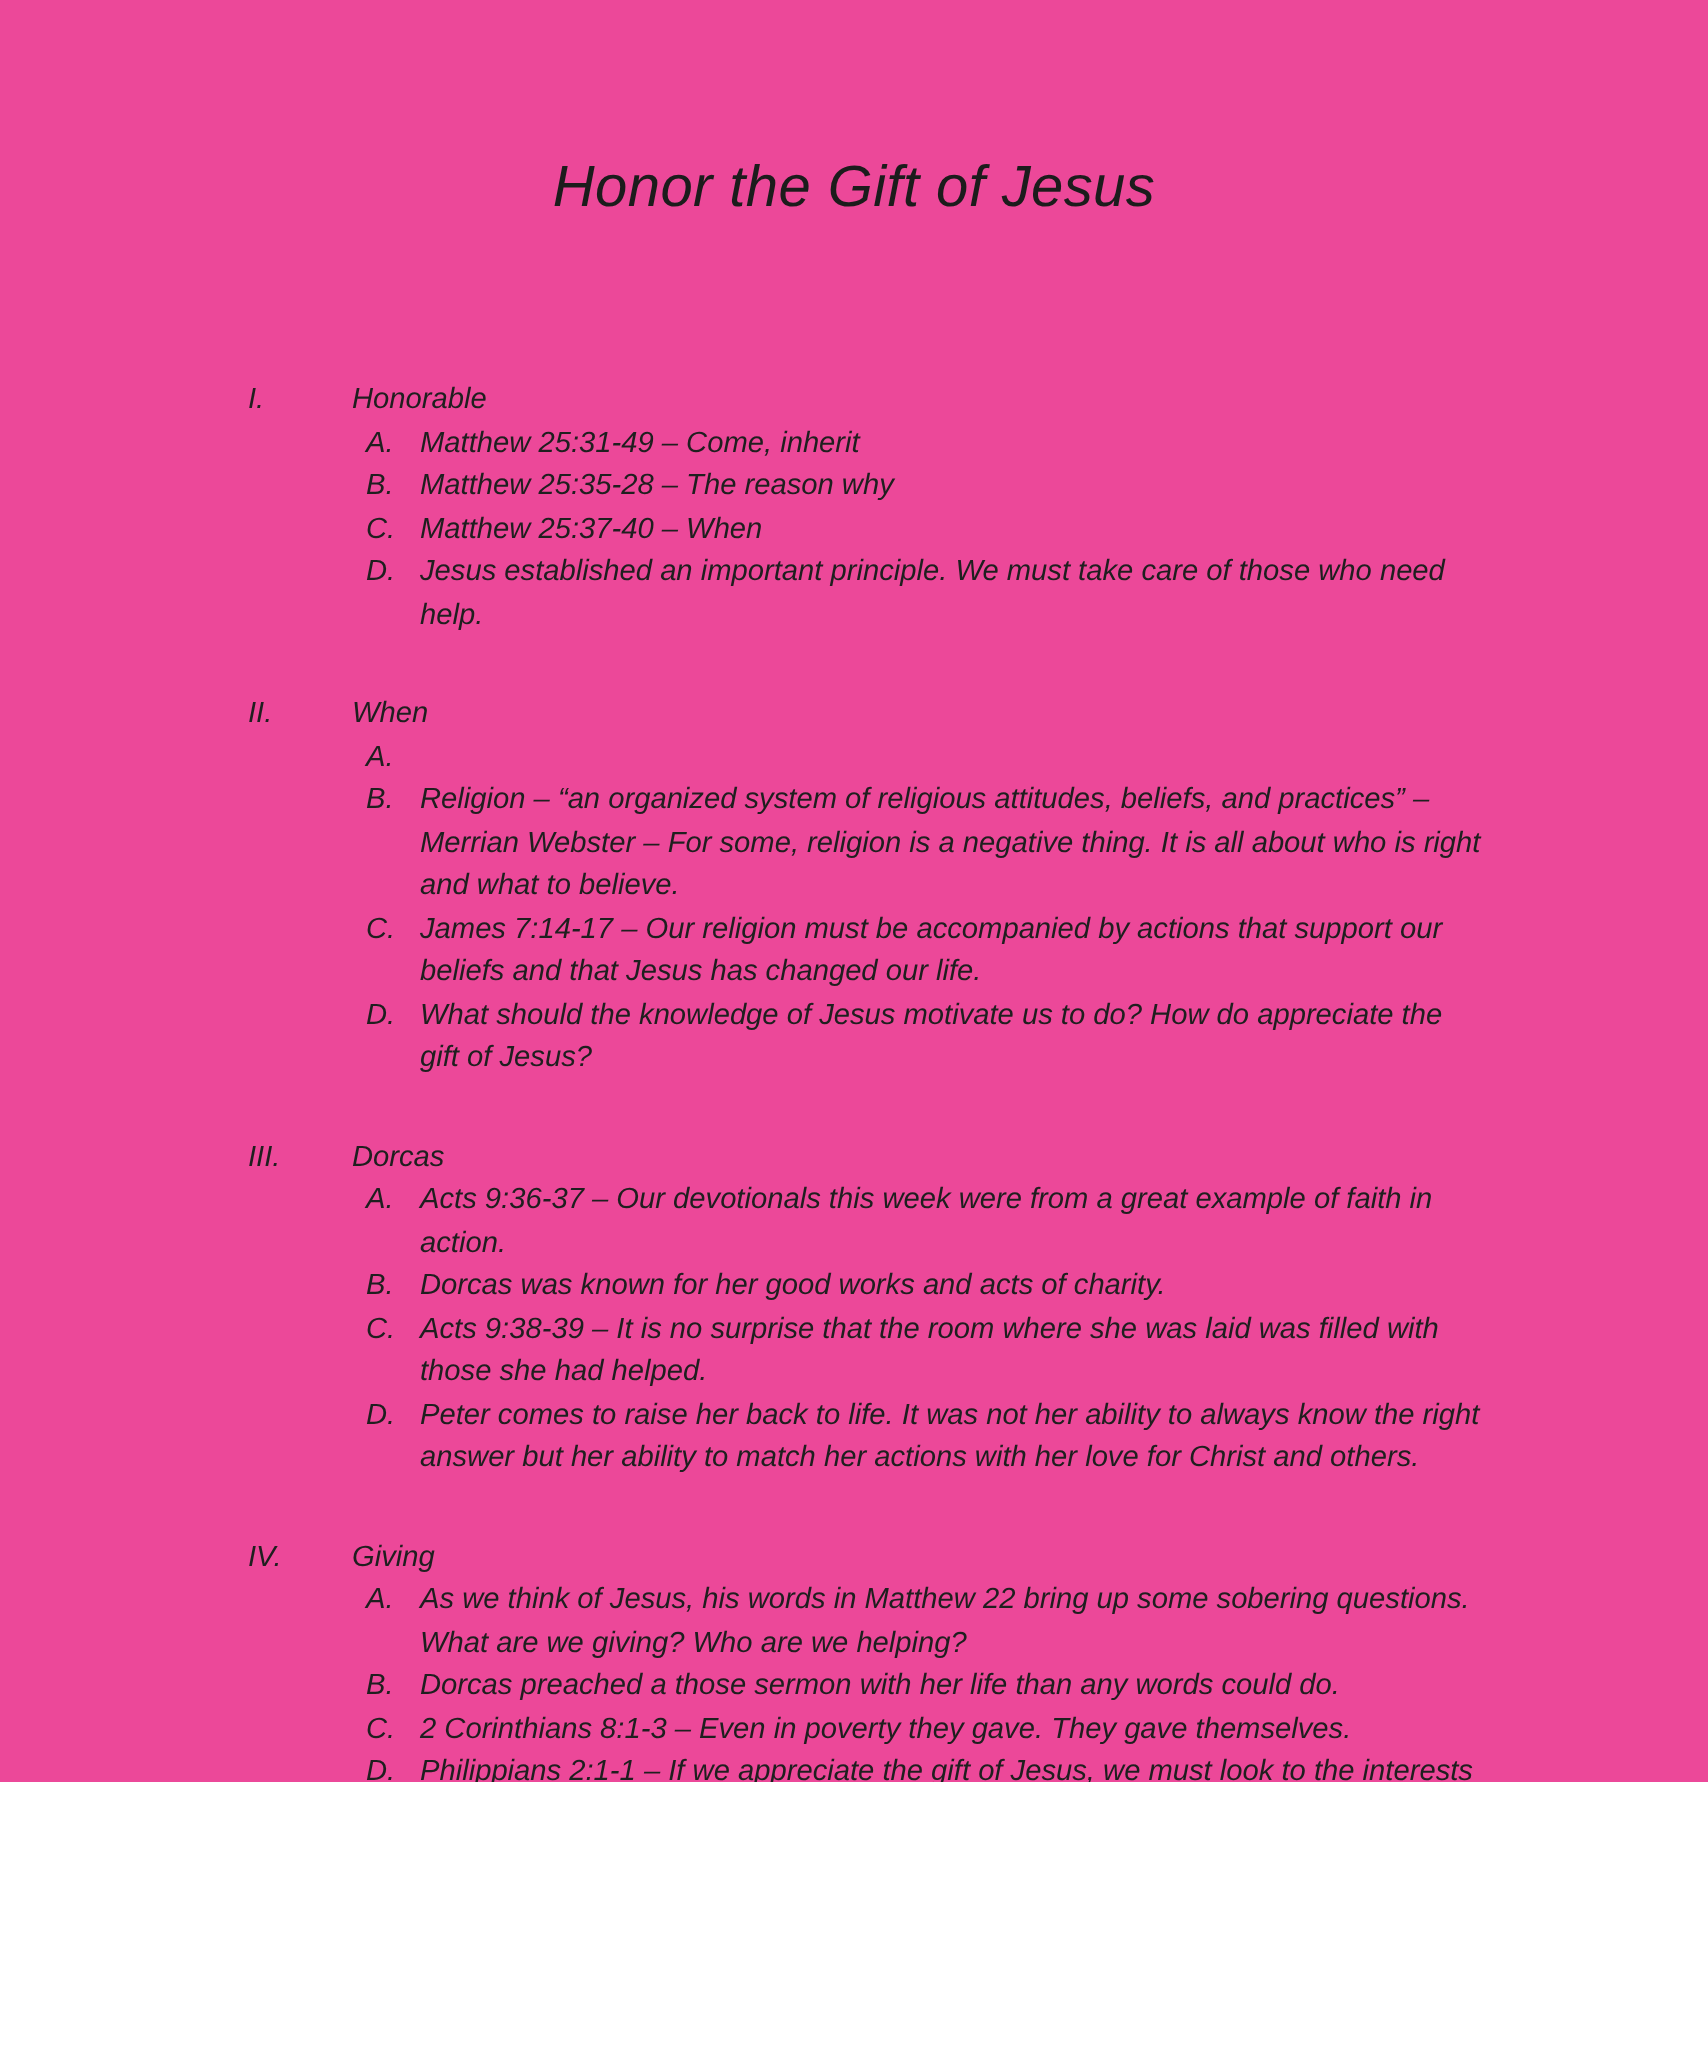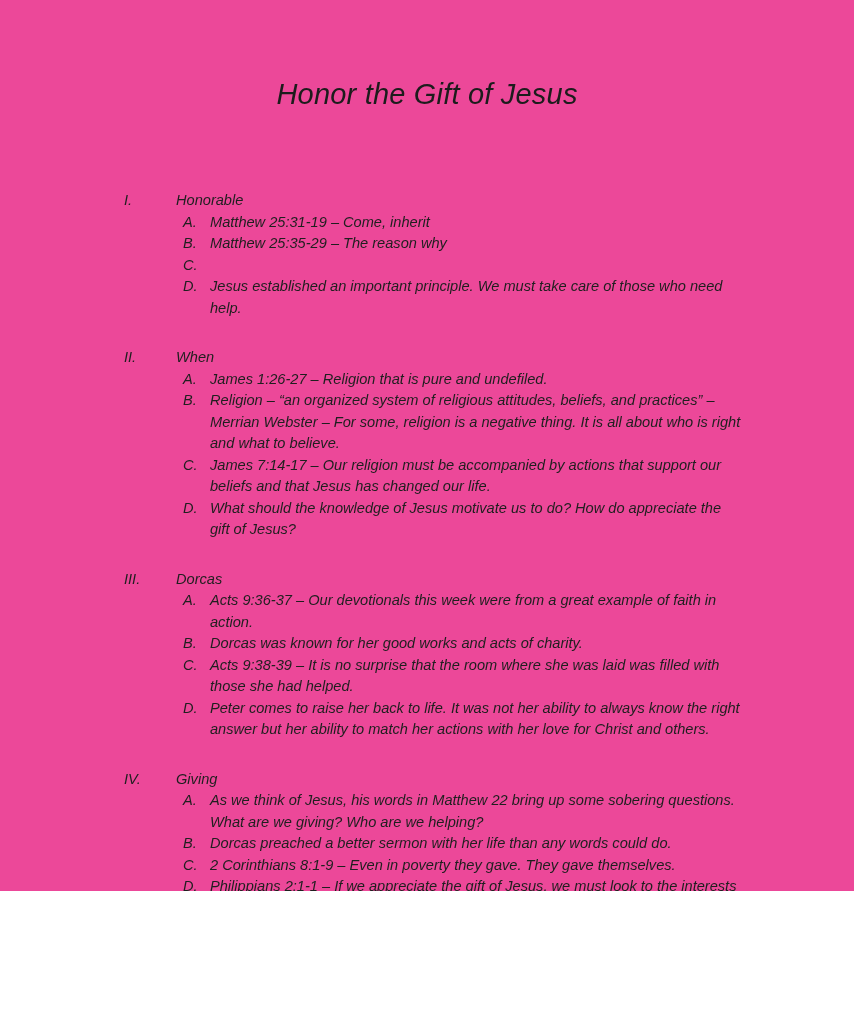--- a/index.html
+++ b/index.html
@@ -61,42 +61,42 @@
 <div class="page">
   <h1 class="title">Honor the Gift of Jesus</h1>
   <div class="outline">
       <div class="section">
         <div class="section-head">
           <span class="numeral">I.</span>
           <span class="heading">Honorable</span>
         </div>
         <div class="item">
           <span class="letter">A.</span>
-          <span class="item-text">Matthew 25:31-19 – Come, inherit</span>
+          <span class="item-text">Matthew 25:31-49 – Come, inherit</span>
         </div>
         <div class="item">
           <span class="letter">B.</span>
-          <span class="item-text">Matthew 25:35-29 – The reason why</span>
+          <span class="item-text">Matthew 25:35-28 – The reason why</span>
         </div>
         <div class="item">
           <span class="letter">C.</span>
+          <span class="item-text">Matthew 25:37-40 – When</span>
         </div>
         <div class="item">
           <span class="letter">D.</span>
           <span class="item-text">Jesus established an important principle. We must take care of those who need help.</span>
         </div>
       </div>
       <div class="section">
         <div class="section-head">
           <span class="numeral">II.</span>
           <span class="heading">When</span>
         </div>
         <div class="item">
           <span class="letter">A.</span>
-          <span class="item-text">James 1:26-27 – Religion that is pure and undefiled.</span>
         </div>
         <div class="item">
           <span class="letter">B.</span>
           <span class="item-text">Religion – “an organized system of religious attitudes, beliefs, and practices” – Merrian Webster – For some, religion is a negative thing. It is all about who is right and what to believe.</span>
         </div>
         <div class="item">
           <span class="letter">C.</span>
           <span class="item-text">James 7:14-17 – Our religion must be accompanied by actions that support our beliefs and that Jesus has changed our life.</span>
         </div>
         <div class="item">
@@ -130,25 +130,25 @@
         <div class="section-head">
           <span class="numeral">IV.</span>
           <span class="heading">Giving</span>
         </div>
         <div class="item">
           <span class="letter">A.</span>
           <span class="item-text">As we think of Jesus, his words in Matthew 22 bring up some sobering questions. What are we giving? Who are we helping?</span>
         </div>
         <div class="item">
           <span class="letter">B.</span>
-          <span class="item-text">Dorcas preached a better sermon with her life than any words could do.</span>
+          <span class="item-text">Dorcas preached a those sermon with her life than any words could do.</span>
         </div>
         <div class="item">
           <span class="letter">C.</span>
-          <span class="item-text">2 Corinthians 8:1-9 – Even in poverty they gave. They gave themselves.</span>
+          <span class="item-text">2 Corinthians 8:1-3 – Even in poverty they gave. They gave themselves.</span>
         </div>
         <div class="item">
           <span class="letter">D.</span>
           <span class="item-text">Philippians 2:1-1 – If we appreciate the gift of Jesus, we must look to the interests of others and help. God did this when he gave us the gift of Jesus.</span>
         </div>
       </div>
     </div>
 </div>
 
 </body></html>

